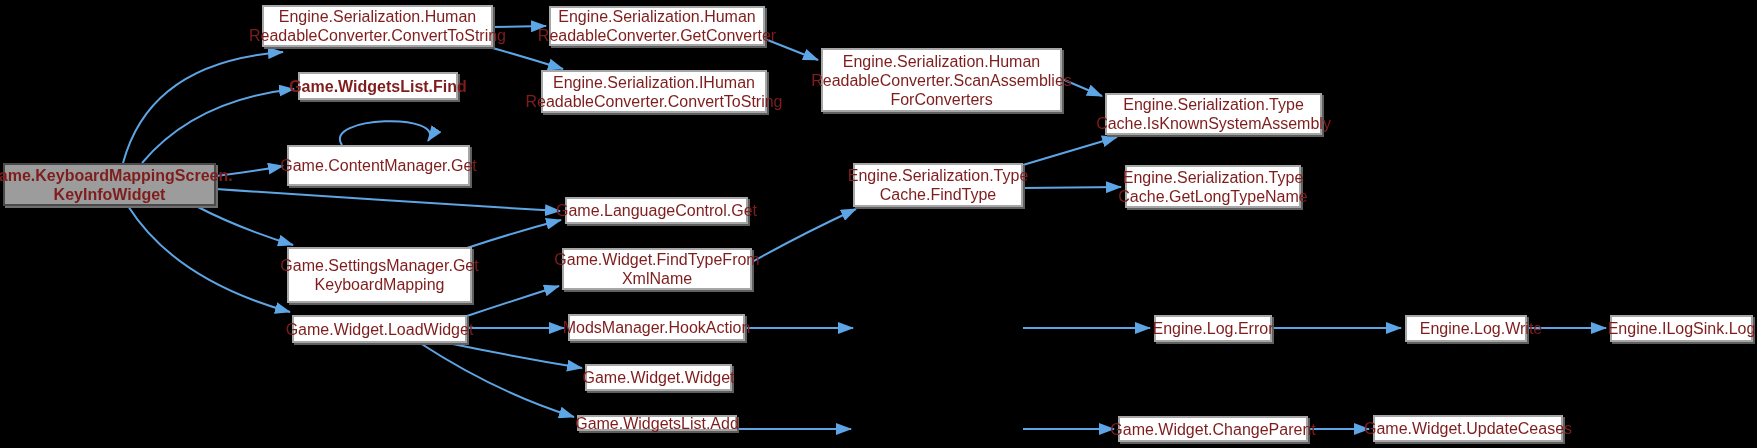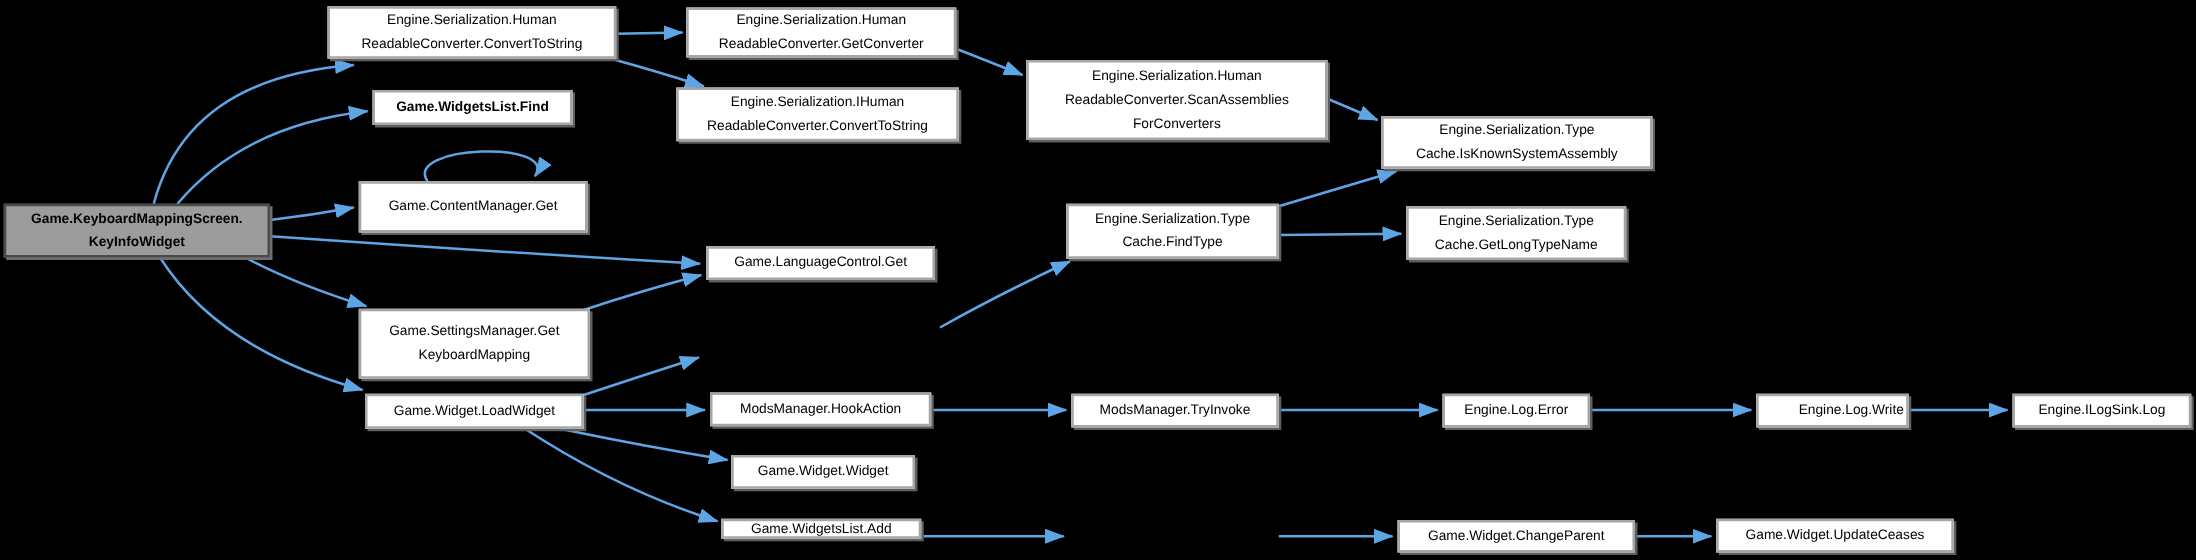--- a/index.html
+++ b/index.html
@@ -20,22 +20,22 @@
     left: 0;
     top: 0;
     pointer-events: none;
   }
   .node {
     position: absolute;
     box-sizing: border-box;
     background: #ffffff;
     border: 2px solid #a6a6a6;
     box-shadow: 2px 2px 0 0 #5f5f5f;
-    color: #000000;
-    font-size: 11px;
+    color: #7f1d1d;
+    font-size: 16px;
     line-height: 19px;
     text-align: center;
     white-space: pre-line;
     display: flex;
     align-items: center;
     justify-content: center;
     padding: 0 2px;
     cursor: pointer;
   }
   .node.root {
@@ -90,29 +90,30 @@
     <div class="node" style="left: 298px; top: 72px; width: 160px; height: 28px; background: rgb(255, 255, 255); font-weight: bold;">Game.WidgetsList.Find</div>
     <div class="node" style="left: 287px; top: 145px; width: 183px; height: 41px; background: rgb(255, 255, 255);">Game.ContentManager.Get</div>
     <div class="node" style="left: 287px; top: 247px; width: 185px; height: 56px; background: rgb(255, 255, 255);">Game.SettingsManager.Get
 KeyboardMapping</div>
     <div class="node" style="left: 292px; top: 315px; width: 175px; height: 28px; background: rgb(255, 255, 255);">Game.Widget.LoadWidget</div>
     <div class="node" style="left: 549px; top: 6px; width: 216px; height: 40px; background: rgb(255, 255, 255);">Engine.Serialization.Human
 ReadableConverter.GetConverter</div>
     <div class="node" style="left: 541px; top: 70px; width: 226px; height: 43px; background: rgb(255, 255, 255);">Engine.Serialization.IHuman
 ReadableConverter.ConvertToString</div>
     <div class="node" style="left: 565px; top: 197px; width: 183px; height: 27px; background: rgb(255, 255, 255);">Game.LanguageControl.Get</div>
+    <div class="node" style="left: 562px; top: 248px; width: 190px; height: 42px; background: rgb(255, 255, 255);">Game.Widget.FindTypeFrom
+XmlName</div>
     <div class="node" style="left: 568px; top: 314px; width: 177px; height: 27px; background: rgb(255, 255, 255);">ModsManager.HookAction</div>
     <div class="node" style="left: 585px; top: 364px; width: 147px; height: 27px; background: rgb(255, 255, 255);">Game.Widget.Widget</div>
     <div class="node" style="left: 577px; top: 415px; width: 160px; height: 16px; background: rgb(255, 255, 255);">Game.WidgetsList.Add</div>
     <div class="node" style="left: 821px; top: 48px; width: 241px; height: 64px; background: rgb(255, 255, 255);">Engine.Serialization.Human
 ReadableConverter.ScanAssemblies
 ForConverters</div>
     <div class="node" style="left: 853px; top: 163px; width: 170px; height: 44px; background: rgb(255, 255, 255);">Engine.Serialization.Type
 Cache.FindType</div>
-    <div class="node" style="left: 857px; top: 315px; width: 166px; height: 27px; background: rgb(255, 255, 255);">ModsManager.TryInvoke</div>
     <div class="node" style="left: 1105px; top: 93px; width: 217px; height: 42px; background: rgb(255, 255, 255);">Engine.Serialization.Type
 Cache.IsKnownSystemAssembly</div>
     <div class="node" style="left: 1125px; top: 165px; width: 176px; height: 43px; background: rgb(255, 255, 255);">Engine.Serialization.Type
 Cache.GetLongTypeName</div>
     <div class="node" style="left: 1154px; top: 315px; width: 118px; height: 27px; background: rgb(255, 255, 255);">Engine.Log.Error</div>
     <div class="node" style="left: 1405px; top: 315px; width: 122px; height: 27px; background: rgb(255, 255, 255); padding-left: 32px;">Engine.Log.Write</div>
     <div class="node" style="left: 1610px; top: 315px; width: 143px; height: 27px; background: rgb(255, 255, 255);">Engine.ILogSink.Log</div>
     <div class="node" style="left: 1118px; top: 416px; width: 190px; height: 26px; background: rgb(255, 255, 255);">Game.Widget.ChangeParent</div>
     <div class="node" style="left: 1373px; top: 415px; width: 190px; height: 27px; background: rgb(255, 255, 255);">Game.Widget.UpdateCeases</div>
   </div>

